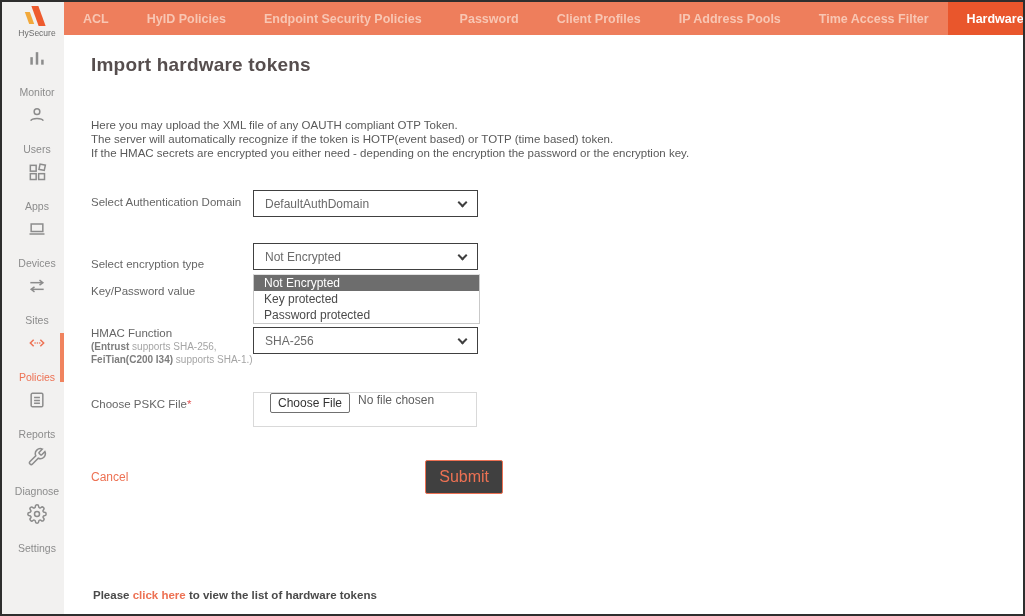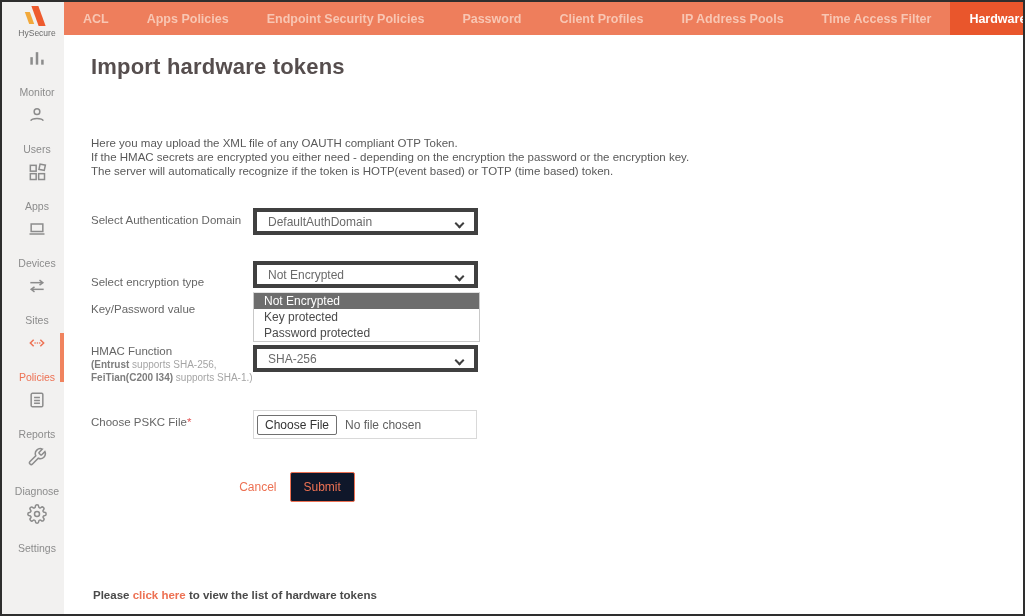--- a/index.html
+++ b/index.html
@@ -23,50 +23,50 @@
   .side-item.active::after { content:""; position:absolute; right:0; top:4px; bottom:4px; width:4px; background:#F0835E; }
   .icon-fill { fill:#8C8C8C; stroke:none !important; }
 
   
   .topnav { position:absolute; left:62px; right:0; top:0; height:33px; background:#EE7E5C; display:flex; align-items:stretch; }
   .tab { display:flex; align-items:center; padding:0 19px; font-size:12.5px; font-weight:700; color:#F8C6B3; cursor:pointer; white-space:nowrap; }
   .tab.active { background:#E9562C; color:#ffffff; }
 
   
   .main { position:absolute; left:62px; right:0; top:33px; bottom:0; background:#fff; padding:19px 0 0 27px; }
-  .page-title { font-size:22px; font-weight:700; color:#564E4E; letter-spacing:.2px; }
-  .desc { margin-top:56px; font-size:11.5px; color:#595959; line-height:14px; }
+  .page-title { font-size:19px; font-weight:700; color:#564E4E; letter-spacing:.2px; }
+  .desc { margin-top:42px; font-size:11.5px; color:#595959; line-height:14px; }
 
   .form { margin-top:30px; width:560px; }
   .frow { display:flex; margin-bottom:26px; }
   .flabel { width:162px; font-size:11.5px; color:#666; padding-top:6px; }
   .fctrl { width:225px; position:relative; }
 
-  .selectbox { width:225px; height:27px; border:4px solid #404040; background:#fff; display:flex; align-items:center; padding-left:11px; font-size:12px; color:#6a6a6a; cursor:pointer; position:relative; }
+  .selectbox { width:225px; height:27px; border:1px solid #404040; background:#fff; display:flex; align-items:center; padding-left:11px; font-size:12px; color:#6a6a6a; cursor:pointer; position:relative; }
   .chev { position:absolute; right:11px; top:8px; width:7px; height:7px; border-right:2px solid #3f3f3f; border-bottom:2px solid #3f3f3f; transform:rotate(45deg); }
 
   .row-gap-sm { margin-bottom:4px;align-items:flex-end; }
   .row-list { margin-bottom:3px; }
   .row-list .flabel { padding-top:11px; }
   .droplist { width:227px; background:#fff; border:1px solid #c9c9c9; border-top:1px solid #e2e2e2; }
   .dropopt { height:16px; line-height:16px; padding-left:10px; font-size:12px; color:#4a4a4a; cursor:pointer; }
   .dropopt.selected { background:#6d6d6d; color:#fff; }
 
   .hmac-label { padding-top:0; }
   .hmac-note { font-size:10px; color:#A5A5A5; line-height:12.5px; margin-top:2px; }
   .hmac-note b { color:#7d7d7d; }
 
-  .filebox { width:224px; height:29px; border:1px solid #D9D9D9; display:flex; align-items:center; padding-left:3px; }
+  .filebox { width:224px; height:35px; border:1px solid #D9D9D9; display:flex; align-items:flex-start; padding-left:16px; }
   .filebtn { border:1px solid #707070; border-radius:2px; background:#fff; font-size:12px; color:#333; padding:2px 7px; cursor:pointer; font-family:"Liberation Sans",sans-serif; }
   .filestatus { margin-left:8px; font-size:12px; color:#5f5f5f; }
   .req { color:#E25555; }
 
-  .btnrow { margin-top:33px; width:412px; display:flex; justify-content:center; align-items:center; }
+  .btnrow { margin-top:33px; width:412px; display:flex; justify-content:space-between; align-items:center; }
   .cancel-link { color:#ED7153; font-size:12px; cursor:pointer; margin-right:13px; }
-  .submit-btn { border:1px solid #ED7153; color:#ED7153; background:#0f172a; font-size:12px; padding:7px 13px; border-radius:2px; cursor:pointer; font-family:"Liberation Sans",sans-serif; }
+  .submit-btn { border:1px solid #ED7153; color:#ED7153; background:#404040; font-size:16px; padding:7px 13px; border-radius:2px; cursor:pointer; font-family:"Liberation Sans",sans-serif; }
 
   .footer-note { position:absolute; left:91px; bottom:13px; font-size:11.5px; font-weight:700; color:#4a4a4a; }
   .footer-note .link { color:#ED7153; cursor:pointer; }
 </style>
 </head>
 <body>
 
 <div class="frame">
 
   <nav class="sidebar">
@@ -145,37 +145,37 @@
       <svg width="20" height="20" viewBox="0 0 24 24">
           <circle cx="12" cy="12" r="3"></circle>
           <path d="M19.4 15a1.65 1.65 0 0 0 .33 1.82l.06.06a2 2 0 0 1-2.83 2.83l-.06-.06a1.65 1.65 0 0 0-1.82-.33 1.65 1.65 0 0 0-1 1.51V21a2 2 0 0 1-4 0v-.09A1.65 1.65 0 0 0 9 19.4a1.65 1.65 0 0 0-1.82.33l-.06.06a2 2 0 0 1-2.83-2.83l.06-.06a1.65 1.65 0 0 0 .33-1.82 1.65 1.65 0 0 0-1.51-1H3a2 2 0 0 1 0-4h.09A1.65 1.65 0 0 0 4.6 9a1.65 1.65 0 0 0-.33-1.82l-.06-.06a2 2 0 0 1 2.83-2.83l.06.06a1.65 1.65 0 0 0 1.82.33H9a1.65 1.65 0 0 0 1-1.51V3a2 2 0 0 1 4 0v.09a1.65 1.65 0 0 0 1 1.51 1.65 1.65 0 0 0 1.82-.33l.06-.06a2 2 0 0 1 2.83 2.83l-.06.06a1.65 1.65 0 0 0-.33 1.82V9a1.65 1.65 0 0 0 1.51 1H21a2 2 0 0 1 0 4h-.09a1.65 1.65 0 0 0-1.51 1z"></path>
         </svg>
       <span class="lbl">Settings</span>
     </div>
   </nav>
 
   <header class="topnav">
     <div class="tab">ACL</div>
-    <div class="tab">Apps Policies</div>
+    <div class="tab">HyID Policies</div>
     <div class="tab">Endpoint Security Policies</div>
     <div class="tab">Password</div>
     <div class="tab">Client Profiles</div>
     <div class="tab">IP Address Pools</div>
     <div class="tab">Time Access Filter</div>
     <div class="tab active">Hardware Tokens</div>
 
   </header>
 
   <main class="main">
     <h1 class="page-title">Import hardware tokens</h1>
 
     <div class="desc">
       <div>Here you may upload the XML file of any OAUTH compliant OTP Token.</div>
+      <div>The server will automatically recognize if the token is HOTP(event based) or TOTP (time based) token.</div>
       <div>If the HMAC secrets are encrypted you either need - depending on the encryption the password or the encryption key.</div>
-      <div>The server will automatically recognize if the token is HOTP(event based) or TOTP (time based) token.</div>
     </div>
 
     <div class="form">
 
       <div class="frow">
         <div class="flabel">Select Authentication Domain</div>
         <div class="fctrl">
           <div class="selectbox">
             <span>DefaultAuthDomain</span>
             <span class="chev"></span>

